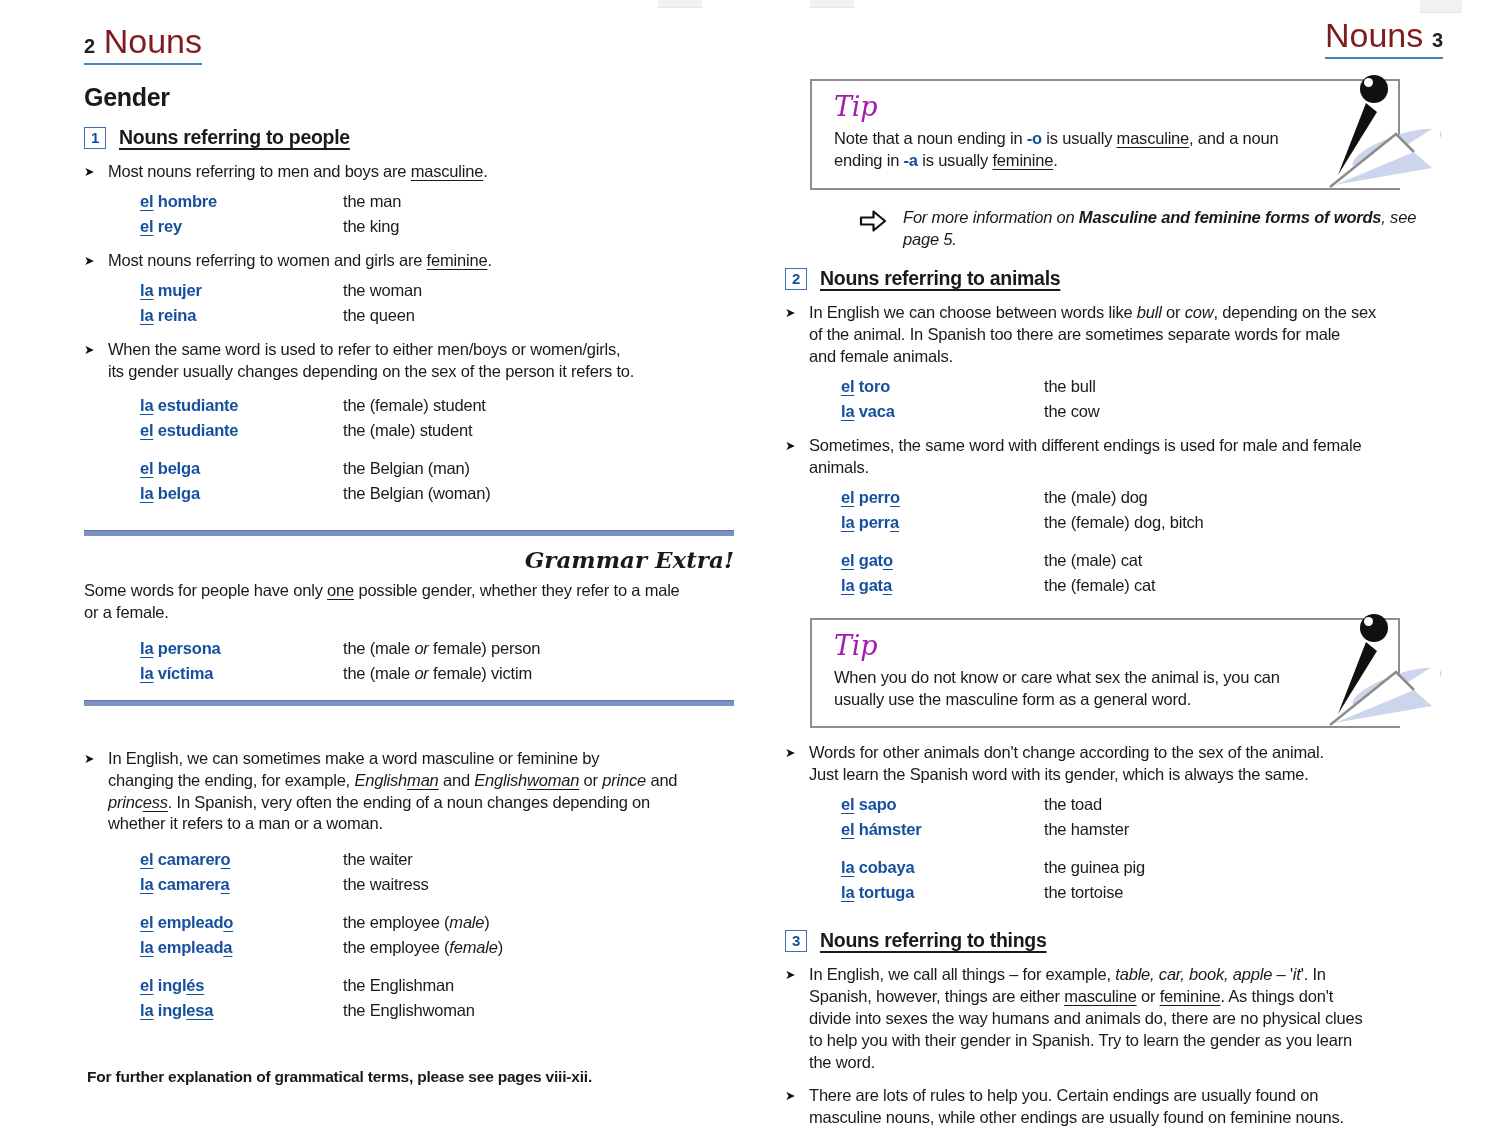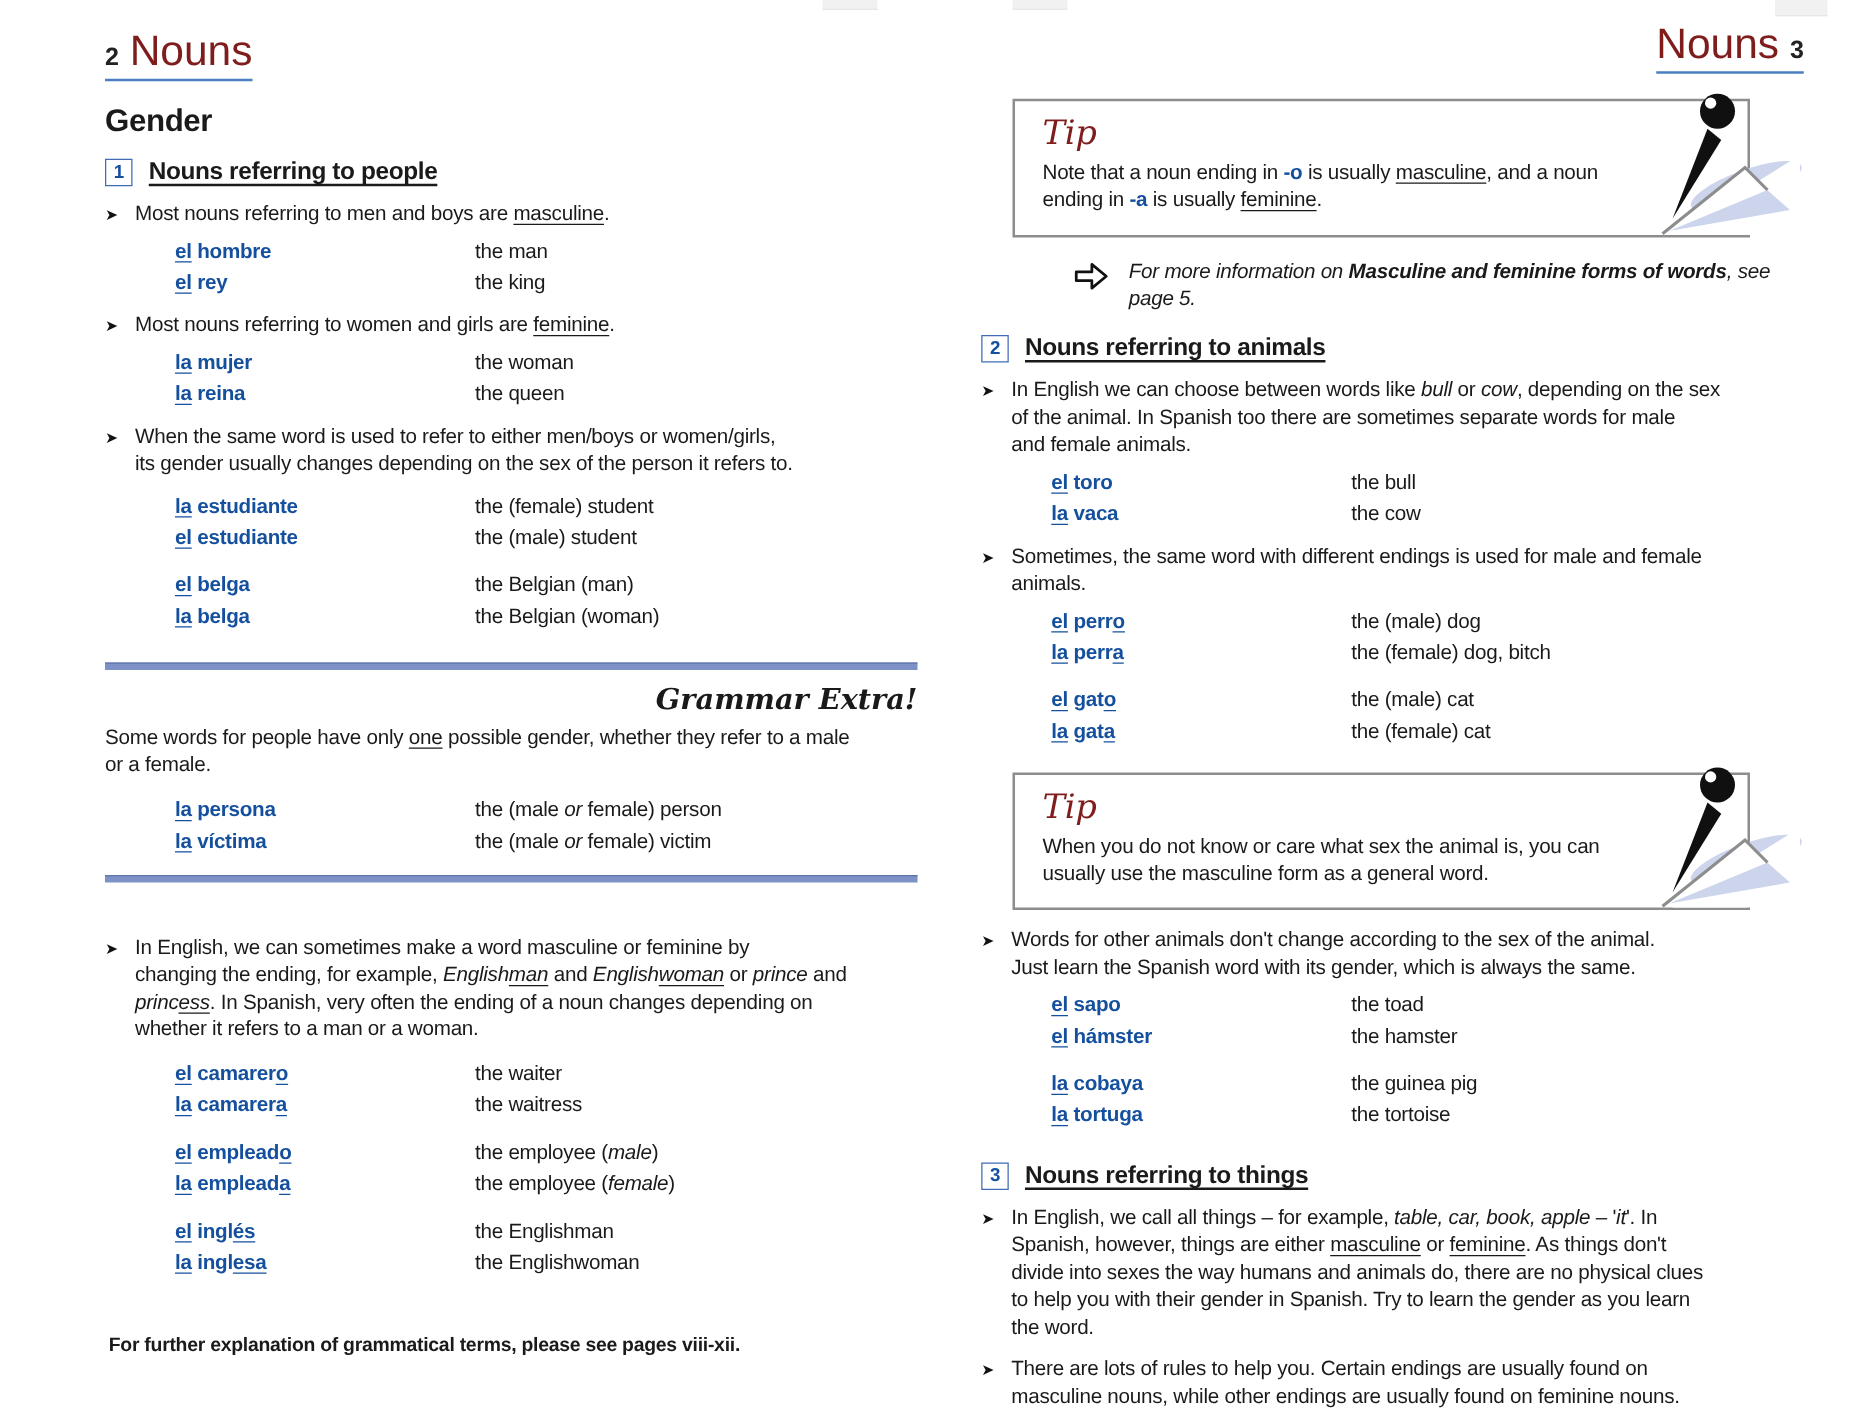--- a/index.html
+++ b/index.html
@@ -24,40 +24,40 @@
           display:flex;align-items:center;justify-content:center;font-size:15px;flex:none;box-sizing:border-box;}
   .sechead{font-size:19.5px;font-weight:700;letter-spacing:-0.3px;
            text-decoration:underline;text-decoration-thickness:2px;text-underline-offset:4px;}
 
   .bullet{display:flex;margin:11px 0 6px;}
   .bullet .ar{width:24px;flex:none;font-size:12.5px;padding-top:3px;font-family:"DejaVu Sans",sans-serif;color:#111;}
   .bullet .bt{flex:1;line-height:1.33;}
 
   .egroup{margin:3px 0 8px;}
   .egroup + .egroup{margin-top:13px;}
-  .erow{display:flex;line-height:25px;padding-left:56px;gap:37px;}
+  .erow{display:flex;line-height:25px;padding-left:56px;}
   .erow .es{width:203px;flex:none;font-weight:700;color:#15509e;}
   .erow .en{color:#1a1a1a;}
   u{text-decoration:underline;text-underline-offset:2.5px;text-align:center;}
   .tblue{color:#15509e;font-weight:700;}
 
   
   .ge-rule{height:5px;background:#7d91c7;border-top:1px solid #5f74ab;}
   .ge-top{margin-top:24px;}
   .ge-bottom{margin-top:14px;}
   .ge-title{text-align:right;font-family:"DejaVu Serif",serif;font-style:italic;font-weight:700;
             font-size:23px;margin:10px 0 7px;letter-spacing:0;}
   .ge-text{line-height:1.33;}
 
   .footer{position:absolute;left:3px;top:1044px;font-weight:700;font-size:15.5px;letter-spacing:-0.2px;}
 
   
   .tip{position:relative;border:2px solid #8d8d8d;background:#fff;margin:20px 0 14px 25px;width:590px;
        padding:8px 100px 16px 22px;box-sizing:border-box;}
-  .tip-title{color:#7f1d1d;font-family:"DejaVu Serif",serif;font-style:italic;font-size:27px;margin:2px 0 5px;}
+  .tip-title{color:#a21caf;font-family:"DejaVu Serif",serif;font-style:italic;font-size:27px;margin:2px 0 5px;}
   .tip-text{line-height:1.35;}
   .tipshadow{position:absolute;right:-46px;top:52%;width:94px;height:26px;background:#ccd5ec;
              border-radius:50%;transform:rotate(-20deg);z-index:1;}
   .fold{position:absolute;right:-42px;bottom:0;width:140px;height:80px;z-index:2;overflow:visible;}
   .pin{position:absolute;top:-14px;right:6px;width:56px;height:110px;z-index:3;overflow:visible;}
 
   
   .xref{display:flex;gap:15px;margin:16px 0 16px 1px;justify-content:flex-end;}
   .xref .xicon{flex:none;margin-top:2px;}
   .xref .xt{font-style:italic;font-size:16.5px;line-height:1.38;width:540px;}

